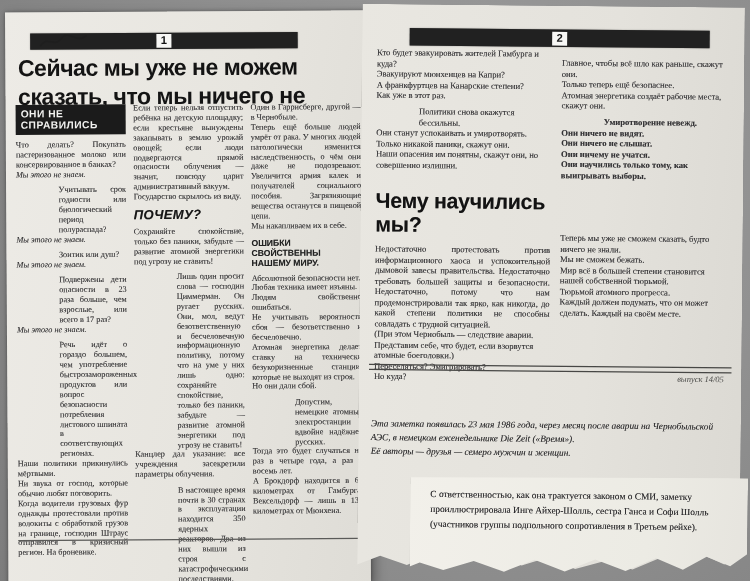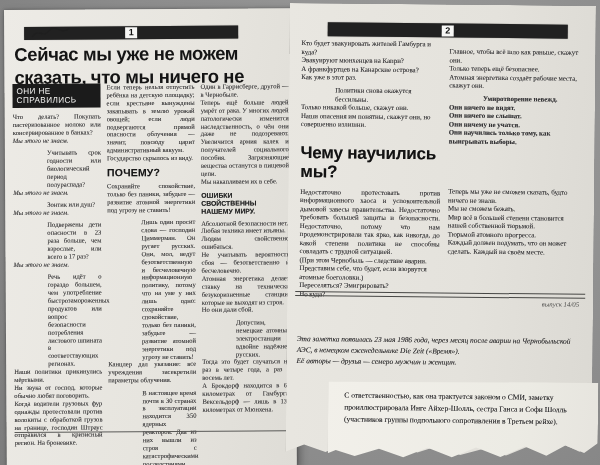--- a/index.html
+++ b/index.html
@@ -33,24 +33,24 @@
   .page2 .col{font-size:6.9px;line-height:8.5px;text-align:left;color:#343336;}
   .colA{left:12px;top:36px;width:140px;}
   .colB{left:160px;top:43px;width:136px;}
   .blk{margin:0;}
   .s-g{margin-top:4.5px;padding-left:34px;}
   .s-G{margin-top:42px;}
   .s-i{font-style:italic;}
   .s-b{font-weight:bold;}
   .s-j{text-align:justify;}
   .s-badge{background:#1b1b1b;color:#f3f3f1;font-family:"Liberation Sans",sans-serif;
-    font-weight:normal;font-size:8.2px;line-height:9px;letter-spacing:.4px;
+    font-weight:bold;font-size:8.2px;line-height:9px;letter-spacing:.4px;
     padding:3px 2px 3px 4px;margin:0 0 5px 0;text-align:left;text-shadow:none;}
   .s-why{font-family:"Liberation Sans",sans-serif;font-weight:bold;font-size:10.5px;
-    margin:7px 0 5px 0;color:#171717;text-align:left;letter-spacing:.2px;}
+    margin:7px 0 5px 0;color:#171717;text-align:left;letter-spacing:.2px;font-style:italic;}
   .s-sub{font-family:"Liberation Sans",sans-serif;font-weight:bold;font-size:6.9px;
     margin:6px 0 4px 0;color:#222;text-align:left;}
   .s-h2{font-family:"Liberation Sans",sans-serif;font-weight:bold;font-size:17px;
     line-height:19px;margin:14px 0 7px 0;color:#131313;letter-spacing:-0.2px;text-align:left;}
   .rule1{position:absolute;left:8px;right:10px;top:422px;border-top:1px solid #5a5a58;}
   .rule2{position:absolute;left:8px;right:8px;top:288px;height:3px;
     border-top:1px solid #474745;border-bottom:1px solid #474745;}
   .issue{position:absolute;right:14px;top:295px;font-style:italic;font-size:6.8px;color:#4a4a48;}
   .credit{position:absolute;left:10px;top:330px;width:288px;}
   .credit .blk{font-style:italic;font-size:7.4px;line-height:11px;color:#29282a;
@@ -120,24 +120,25 @@
     <div class="rule1"></div>
   </section>
 
   <section class="page page2">
     <div class="bar bar2">
       <span class="numbox">2</span>
     </div>
     <div class="col colA">
         <p class="blk">Кто будет эвакуировать жителей Гамбурга и куда?</p>
         <p class="blk">Эвакуируют мюнхенцев на Капри?</p>
-        <p class="blk">А франкфуртцев на Канарские острова?</p>
+        <p class="blk">А франкфуртцев на Канарские степени?</p>
         <p class="blk">Как уже в этот раз.</p>
         <p class="blk s-g">Политики снова окажутся бессильны.</p>
-        <p class="blk">Только никакой больше, скажут они.</p>
+        <p class="blk">Они станут успокаивать и умиротворять.</p>
+        <p class="blk">Только никакой паники, скажут они.</p>
         <p class="blk">Наши опасения им понятны, скажут они, но совершенно излишни.</p>
         <p class="blk s-h2">Чему научились мы?</p>
         <p class="blk s-j">Недостаточно протестовать против информационного хаоса и успокоительной дымовой завесы правительства. Недостаточно требовать большей защиты и безопасности. Недостаточно, потому что нам продемонстрировали так ярко, как никогда, до какой степени политики не способны совладать с трудной ситуацией.</p>
         <p class="blk">(При этом Чернобыль — следствие аварии. Представим себе, что будет, если взорвутся атомные боеголовки.)</p>
         <p class="blk">Переселяться? Эмигрировать?</p>
         <p class="blk">Но куда?</p>
       </div>
     <div class="col colB">
         <p class="blk">Главное, чтобы всё шло как раньше, скажут они.</p>
         <p class="blk">Только теперь ещё безопаснее.</p>

